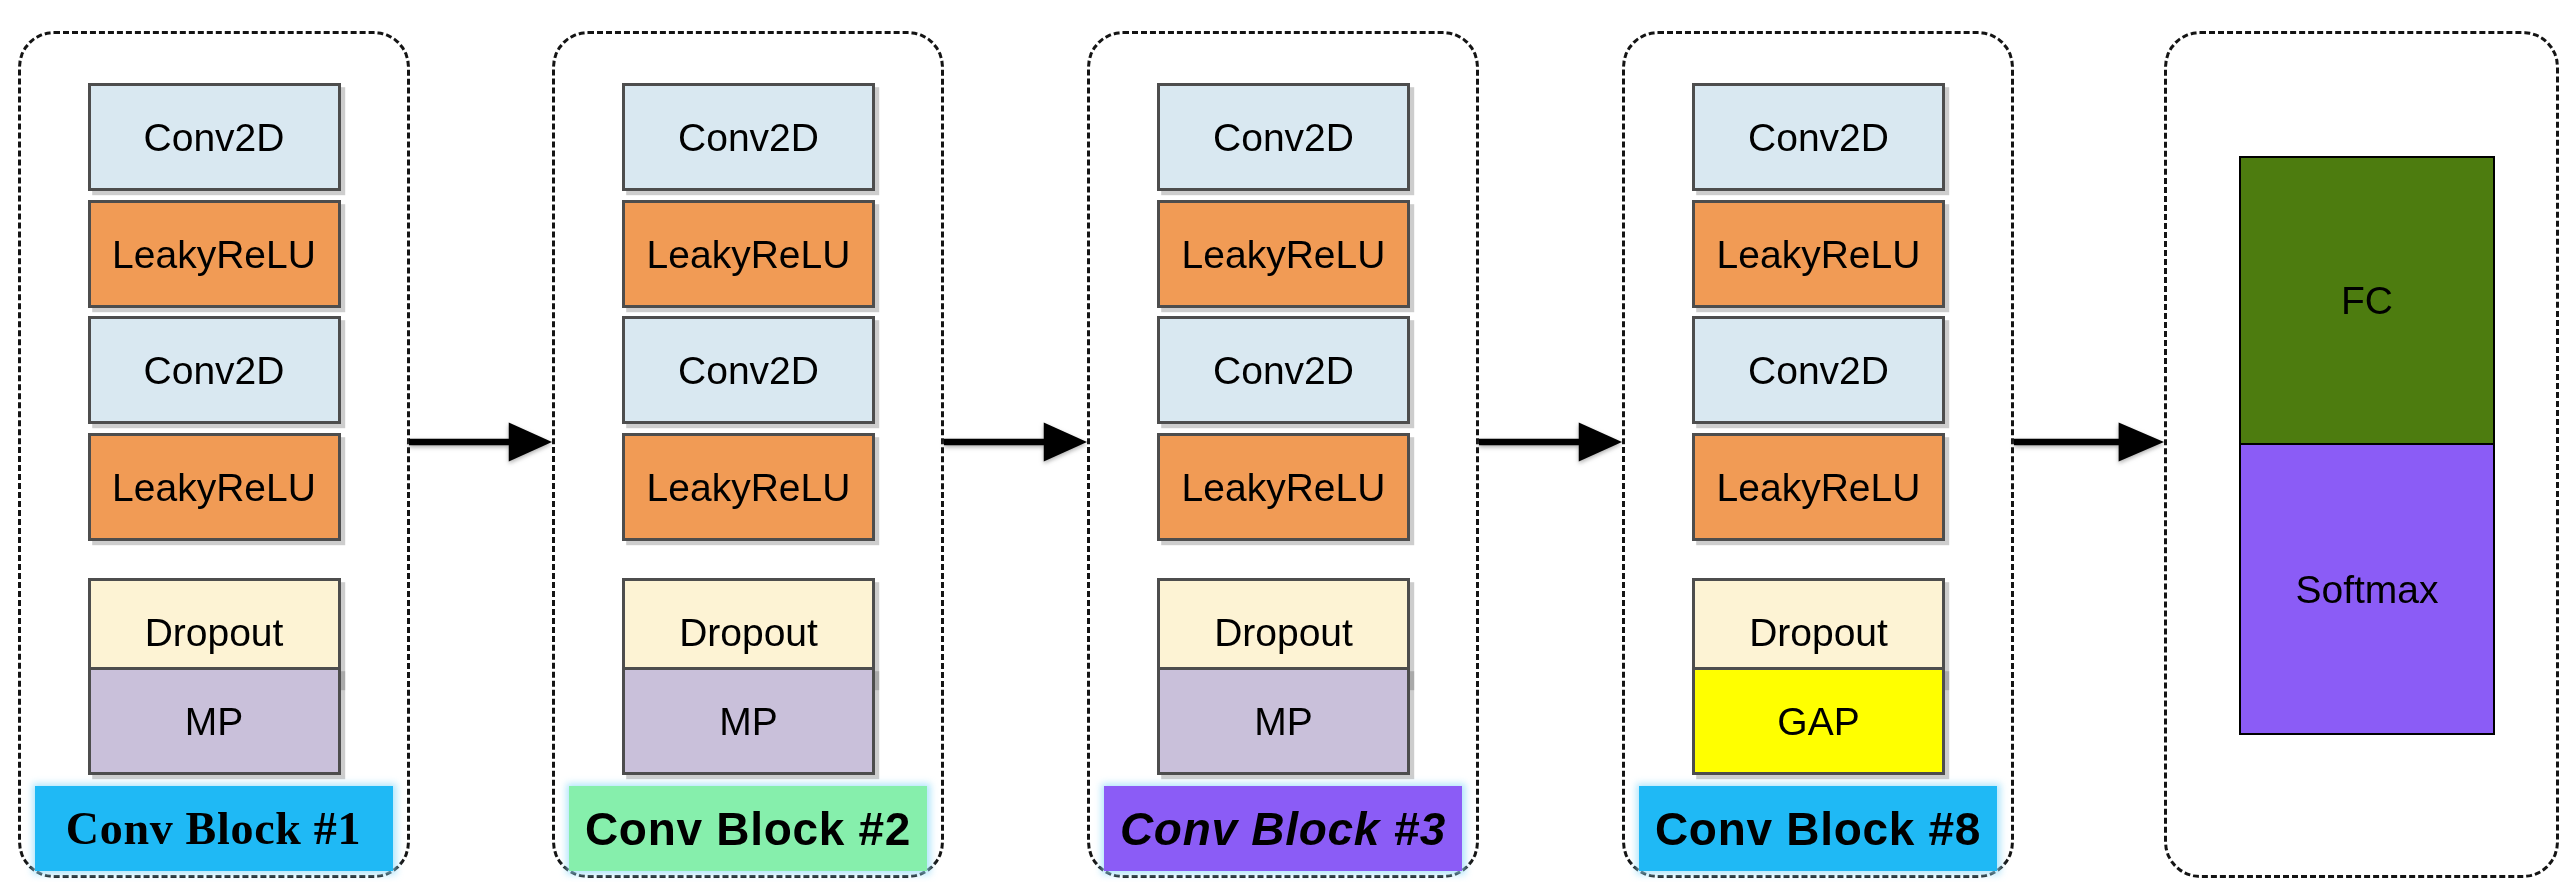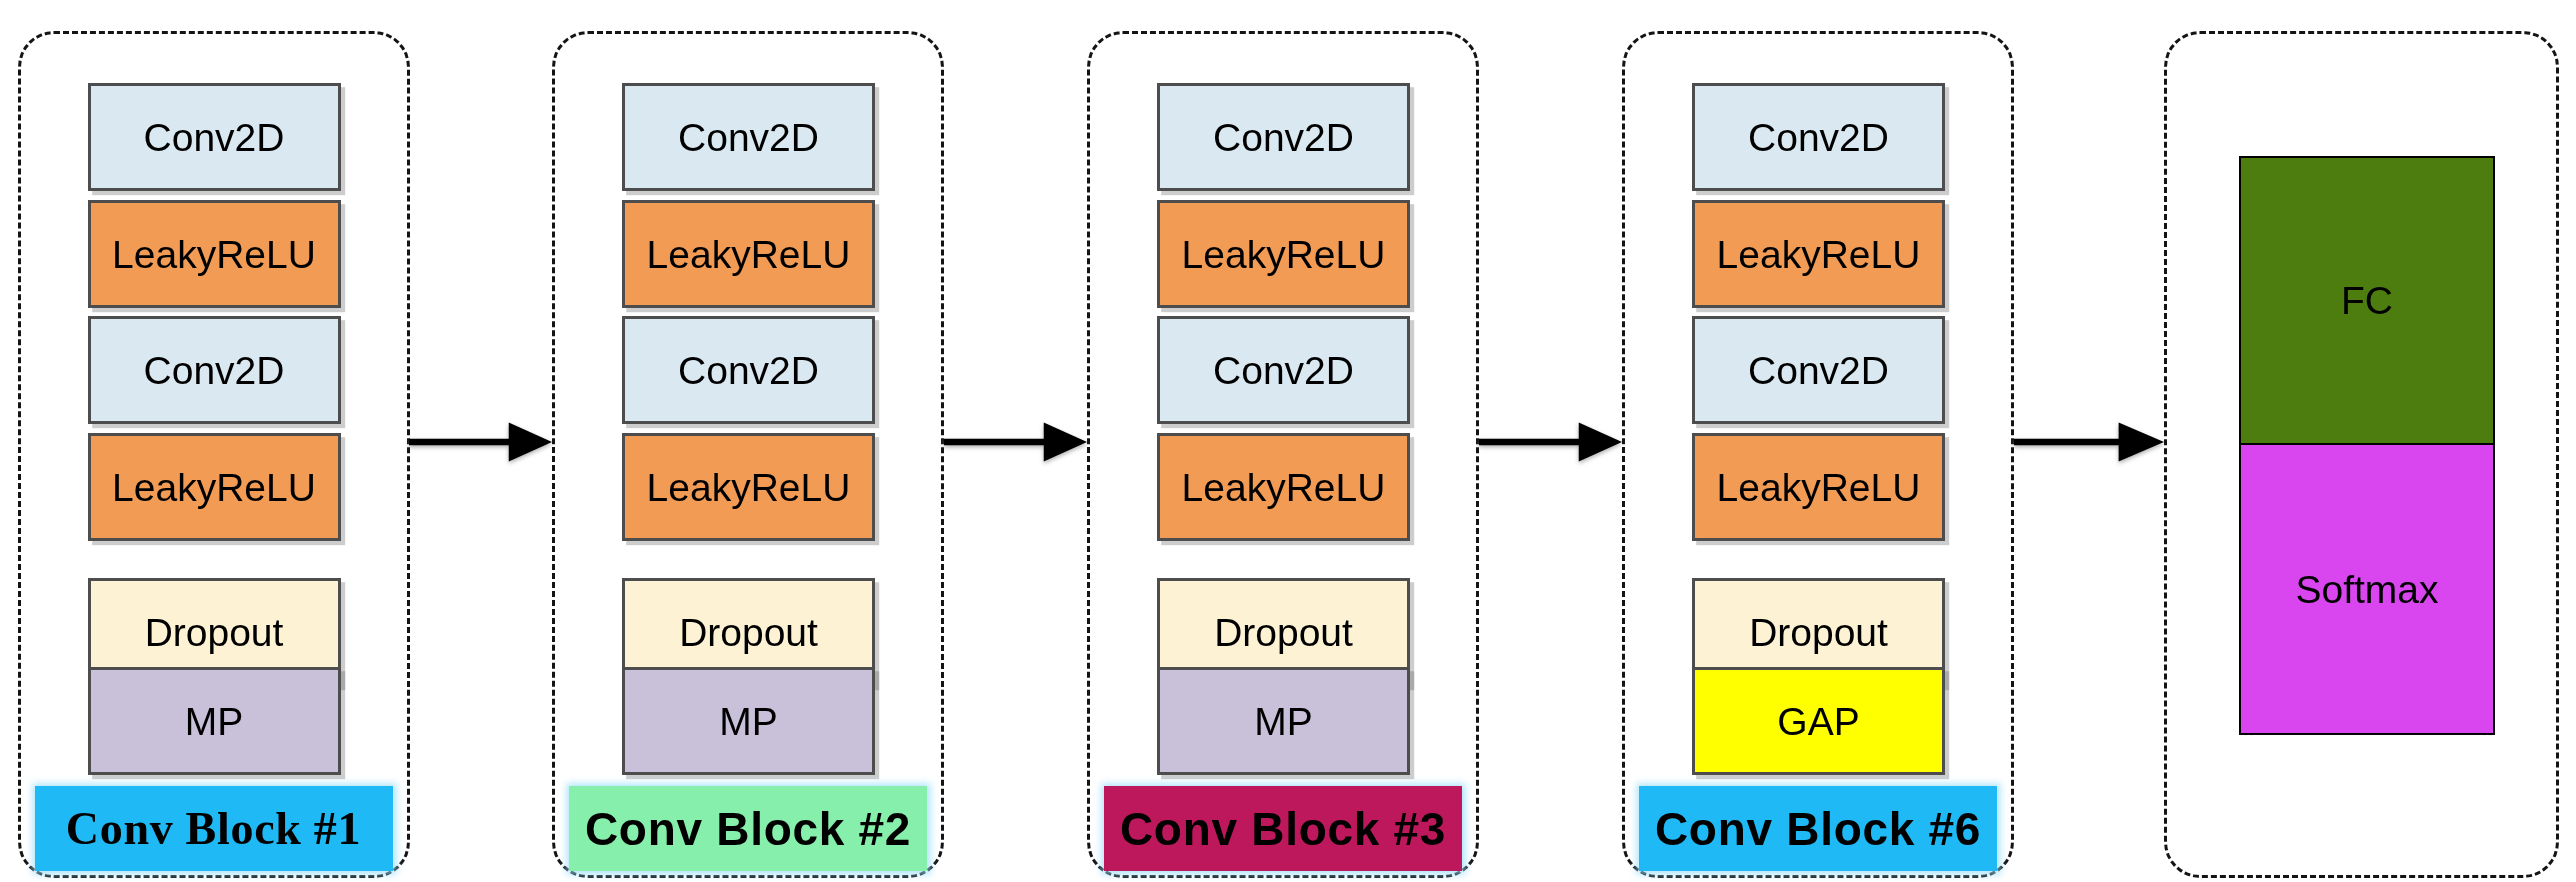--- a/index.html
+++ b/index.html
@@ -128,21 +128,21 @@
       </div>
     <div class="layer r3" style="background-color: rgb(241, 155, 85);">
         <span>LeakyReLU</span>
       </div>
     <div class="layer r4" style="background-color: rgb(253, 243, 212);">
         <span>Dropout</span>
       </div>
     <div class="layer r5" style="background-color: rgb(201, 192, 218);">
         <span>MP</span>
       </div>
-    <div class="block-label" style="background-color: #be185d;">Conv Block #3</div>
+    <div class="block-label" style="background-color: #8b5cf6; font-style: italic;">Conv Block #3</div>
   </div>
 
   <div class="arrow" id="a3">
     <svg viewBox="0 0 205 80" preserveAspectRatio="none">
       <line x1="0" y1="40" x2="150" y2="40" stroke="#000" stroke-width="9"></line>
       <polygon points="143,12 205,40 143,68" fill="#000"></polygon>
     </svg>
   </div>
 
   <div class="block" id="b4">
@@ -157,35 +157,35 @@
       </div>
     <div class="layer r3" style="background-color: rgb(241, 155, 85);">
         <span>LeakyReLU</span>
       </div>
     <div class="layer r4" style="background-color: rgb(253, 243, 212);">
         <span>Dropout</span>
       </div>
     <div class="layer r5" style="background-color: rgb(255, 255, 0);">
         <span>GAP</span>
       </div>
-    <div class="block-label" style="background-color: rgb(31, 185, 245);">Conv Block #6</div>
+    <div class="block-label" style="background-color: rgb(31, 185, 245);">Conv Block #8</div>
   </div>
 
   <div class="arrow" id="a4">
     <svg viewBox="0 0 205 80" preserveAspectRatio="none">
       <line x1="0" y1="40" x2="150" y2="40" stroke="#000" stroke-width="9"></line>
       <polygon points="143,12 205,40 143,68" fill="#000"></polygon>
     </svg>
   </div>
 
   <div class="block" id="b5">
     <div class="outbox">
       <div class="seg seg-fc" style="background-color: #4d7c0f;">
         <span>FC</span>
       </div>
-      <div class="seg seg-softmax" style="background-color: #d946ef;">
+      <div class="seg seg-softmax" style="background-color: #8b5cf6;">
         <span>Softmax</span>
       </div>
     </div>
   </div>
 
 </div>
 
 
 </body></html>

